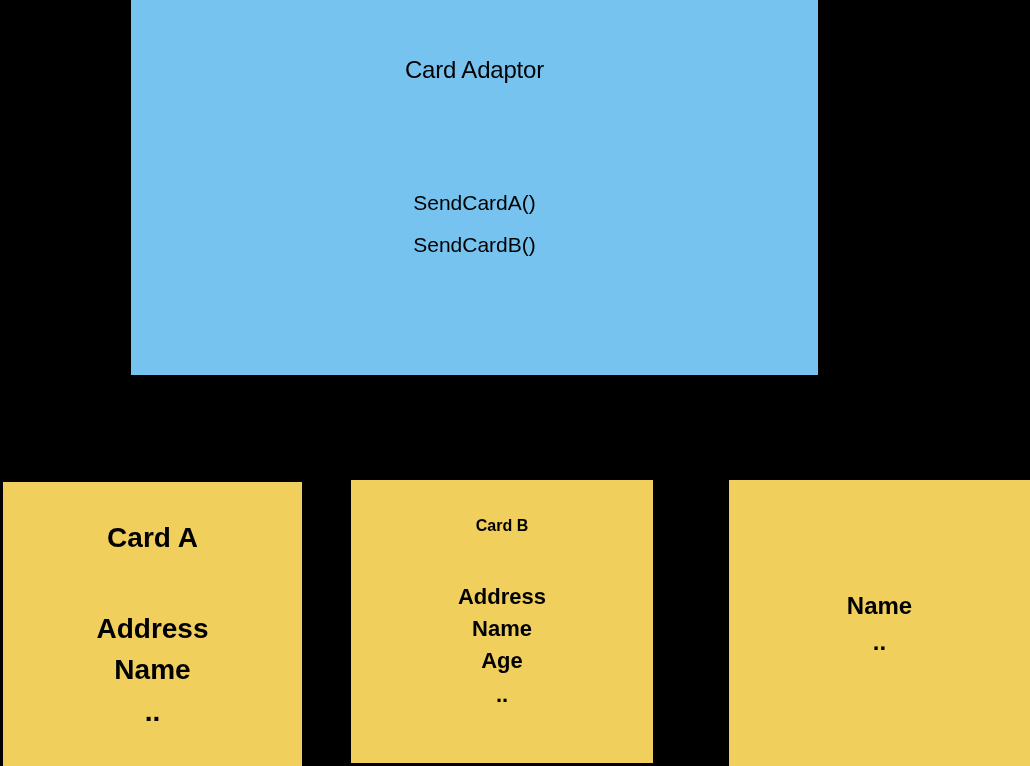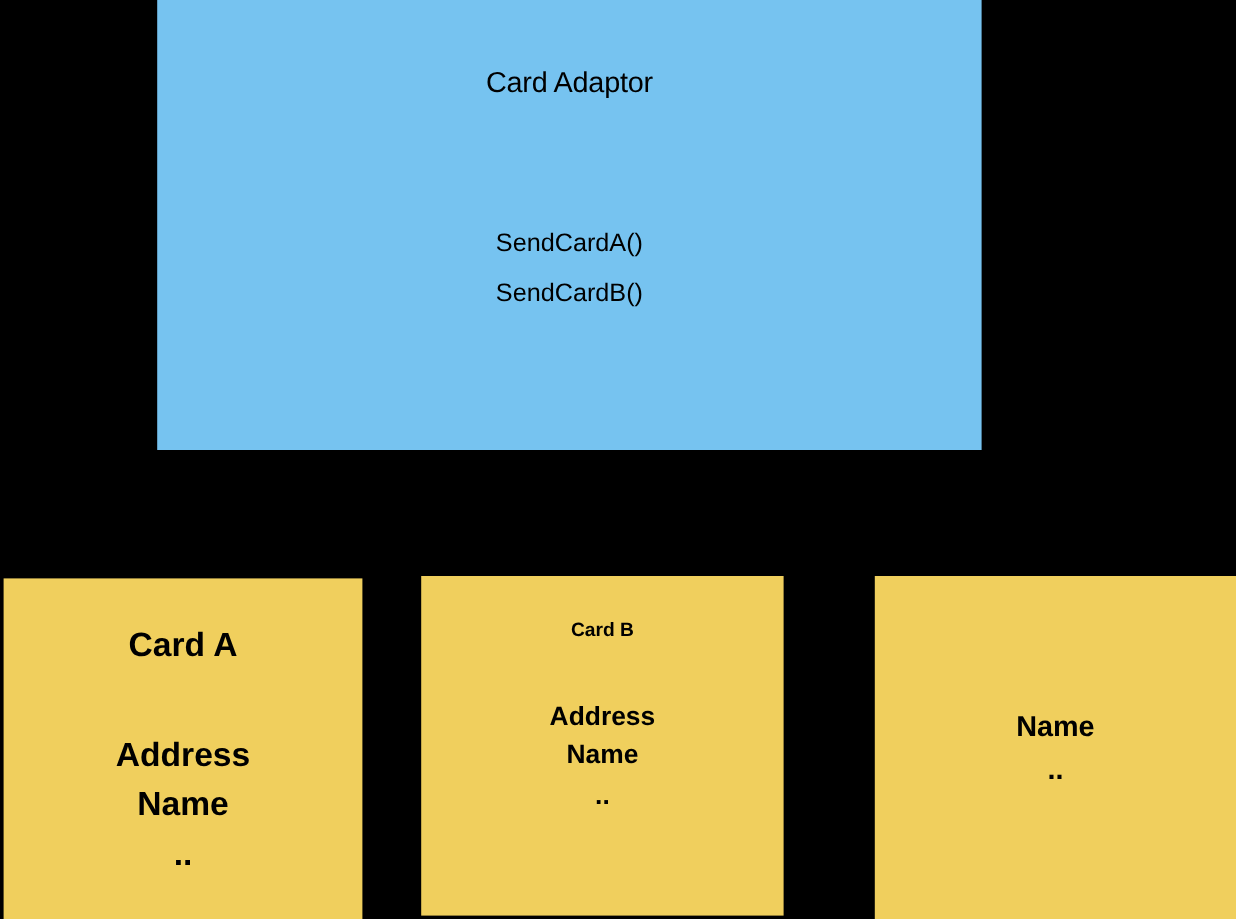--- a/index.html
+++ b/index.html
@@ -167,20 +167,21 @@
       <span class="field-line">Name</span>
       <span class="field-ellipsis">..</span>
     </div>
   </div>
 
   <div class="node card-box" id="card-b-box">
     <div class="card-title">Card B</div>
     <div class="card-fields">
       <span class="field-line">Address</span>
       <span class="field-line">Name</span>
+      <span class="field-line">Age</span>
       <span class="field-ellipsis">..</span>
     </div>
   </div>
 
   <div class="node card-box" id="card-c-box">
     <div class="card-fields">
       <span class="field-line">Name</span>
       <span class="field-ellipsis">..</span>
     </div>
   </div>

